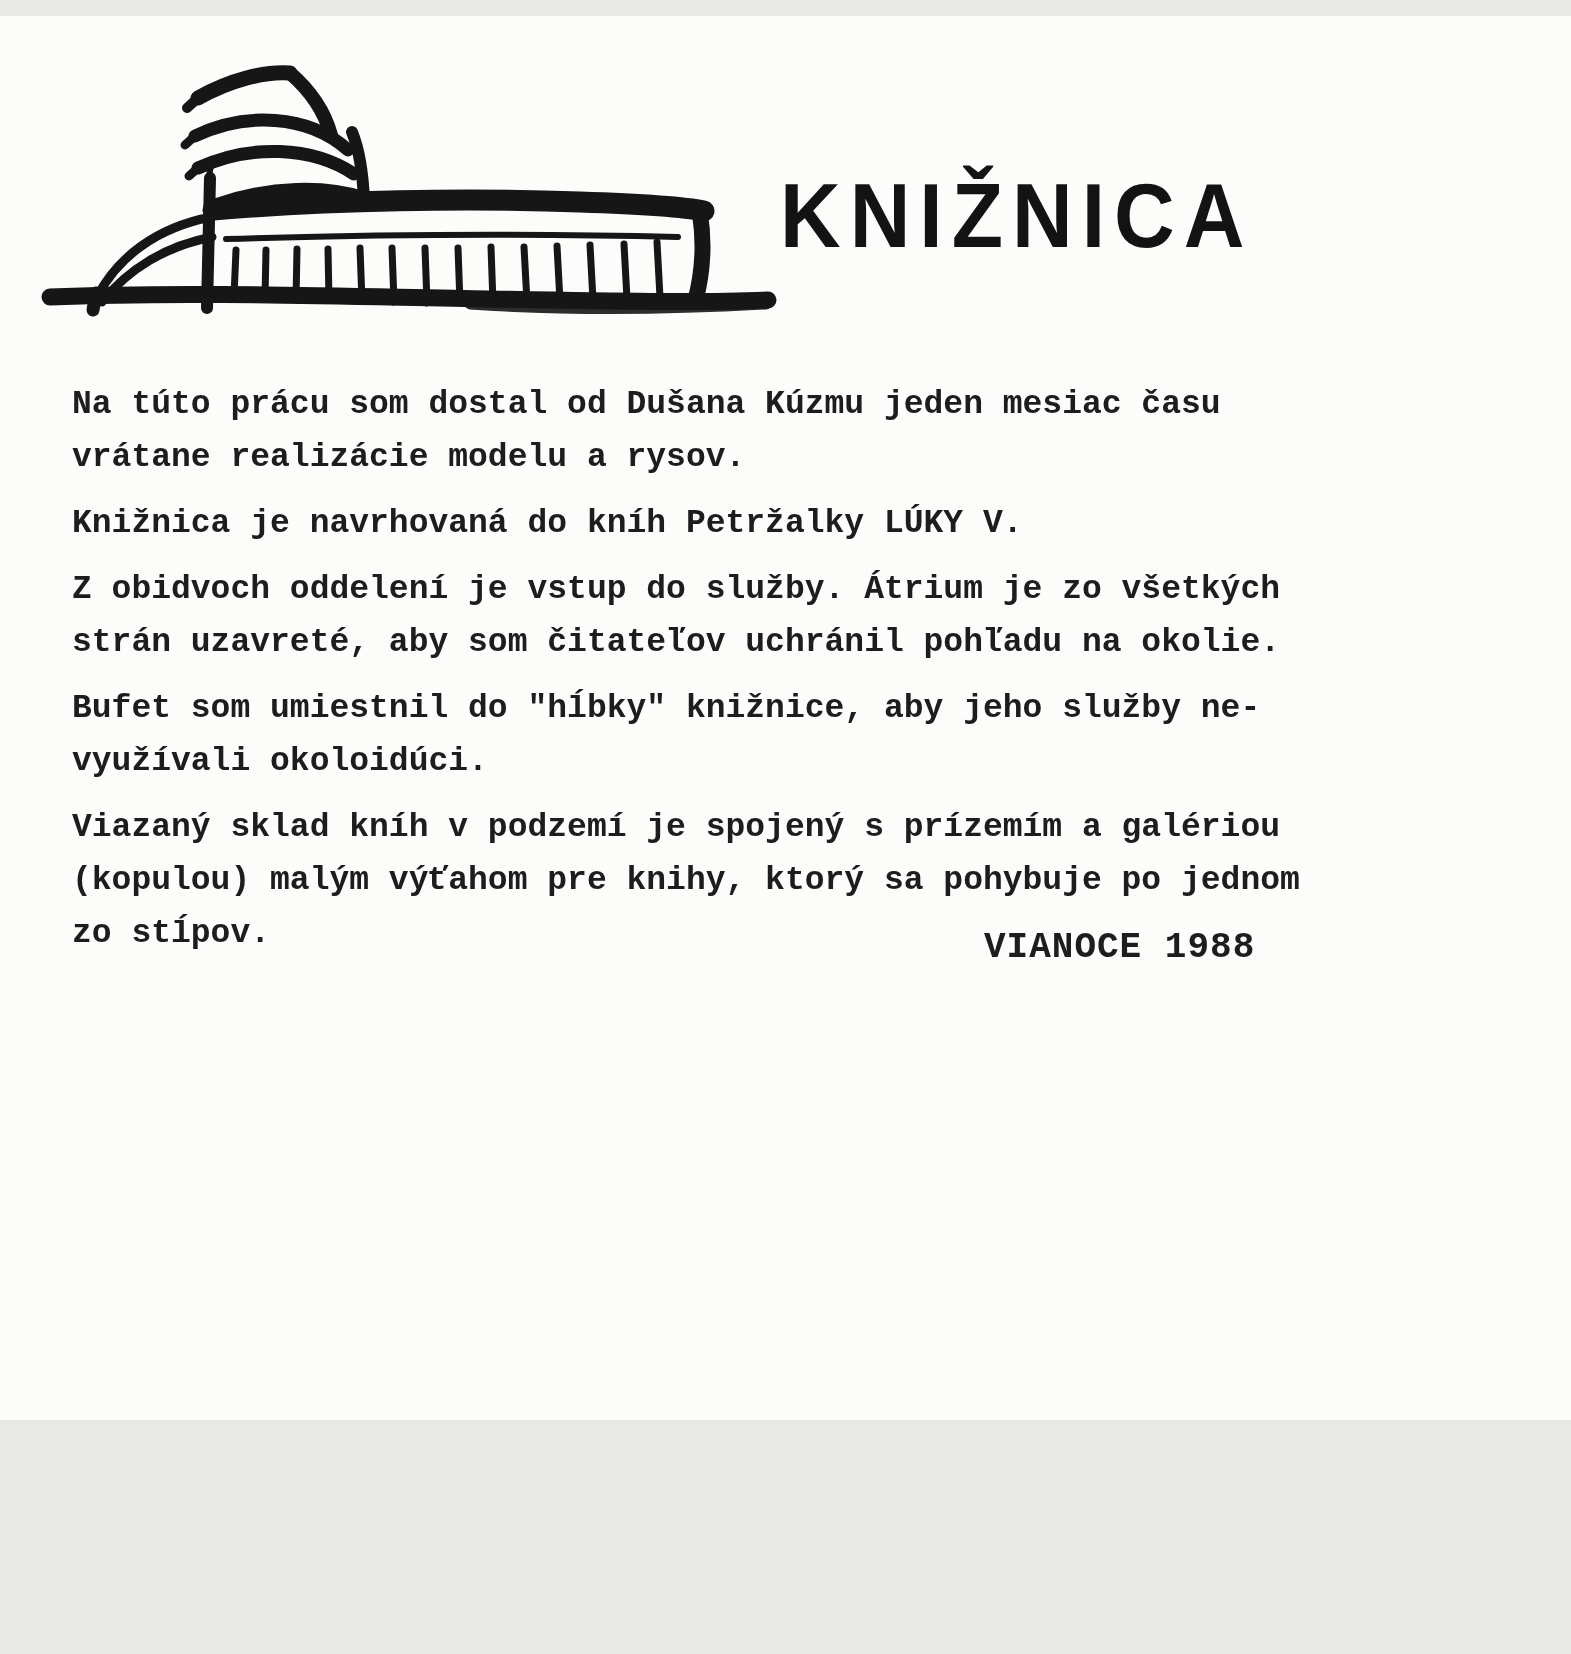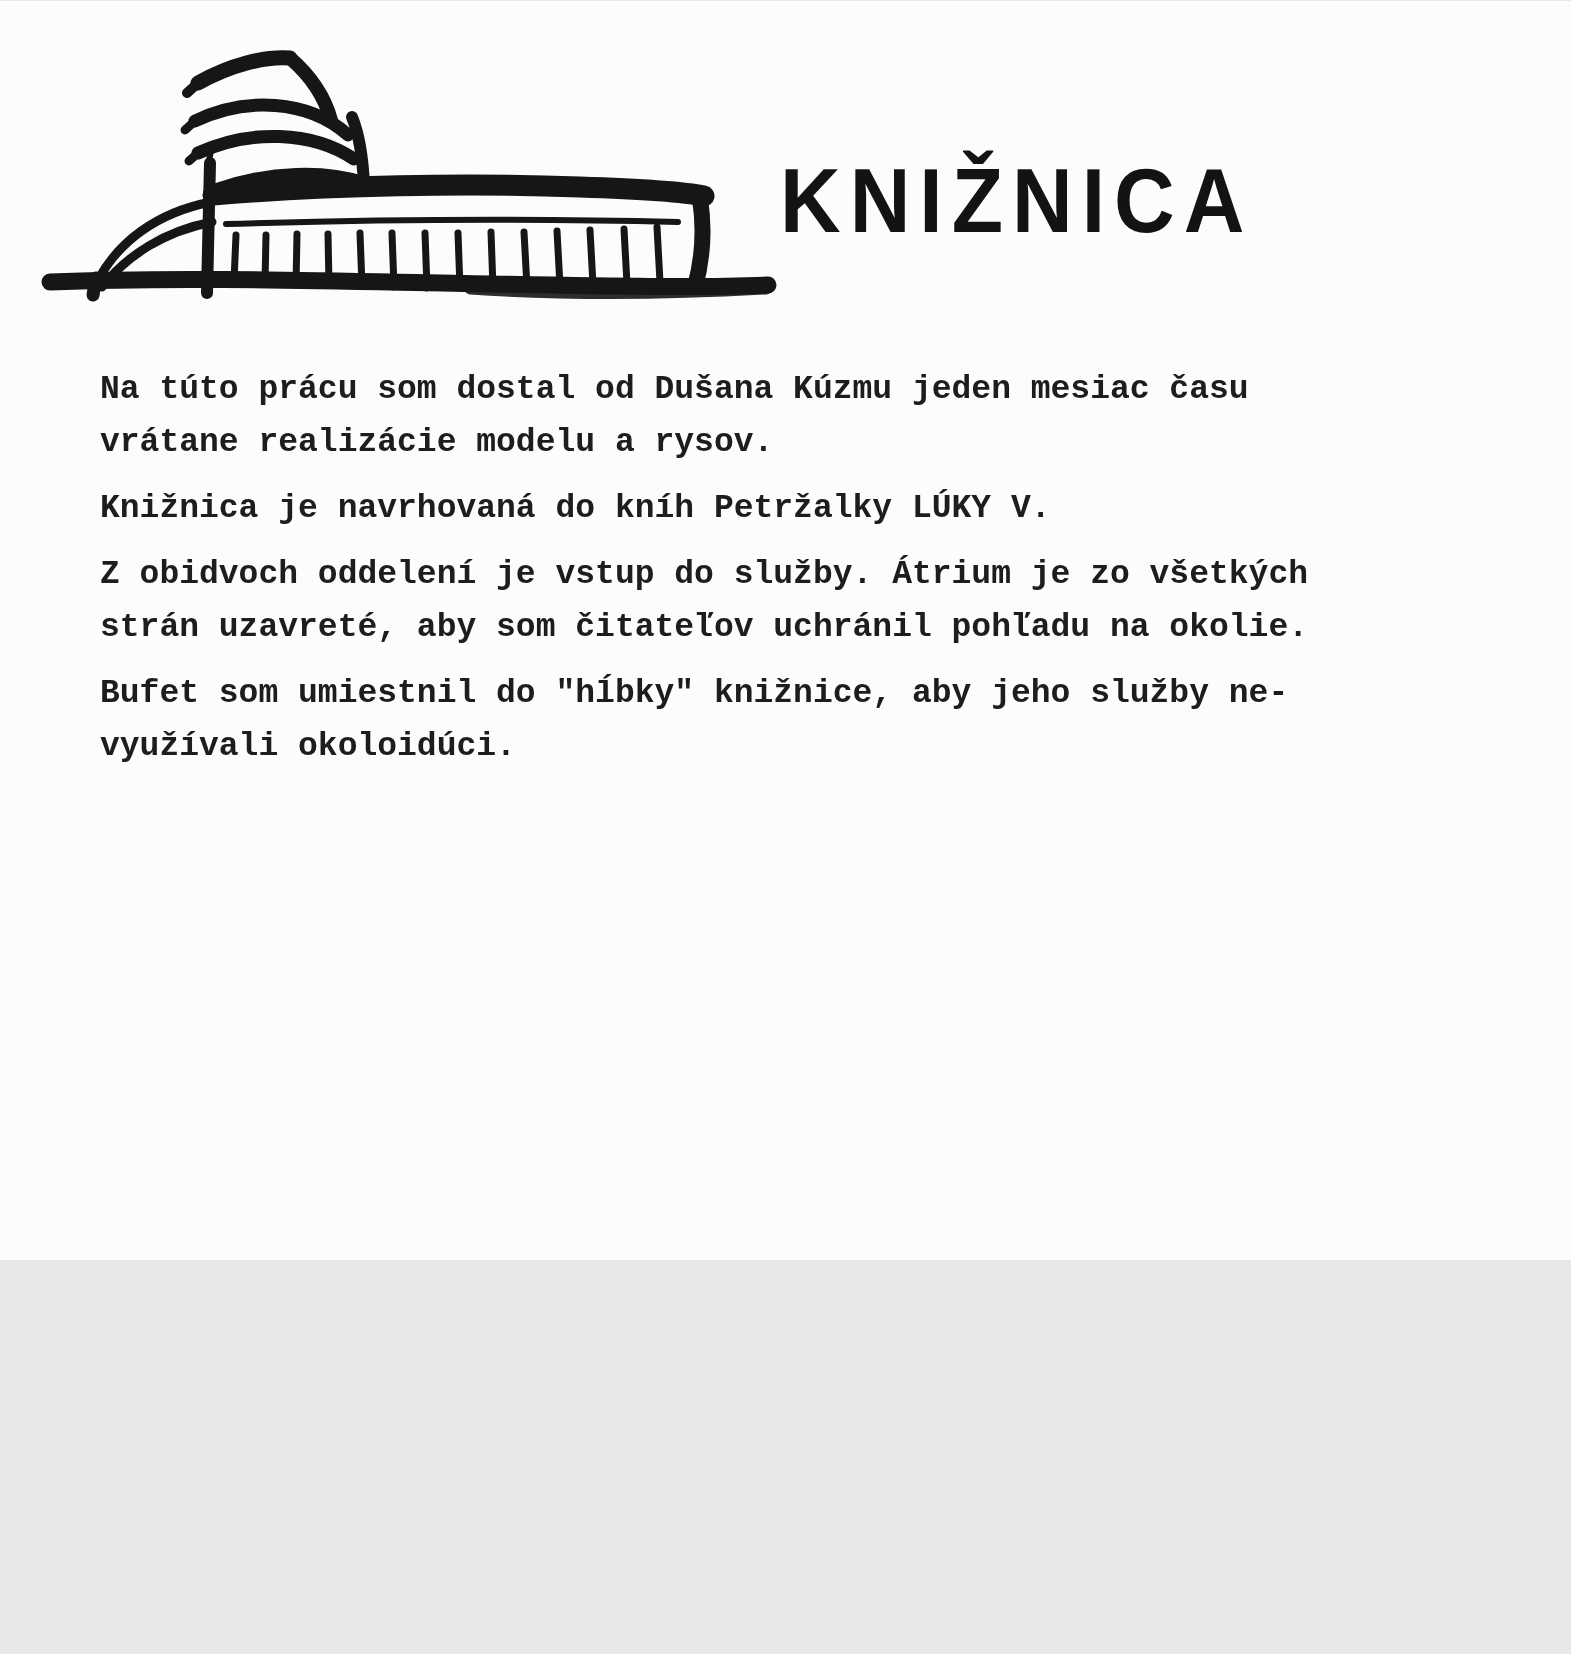--- a/index.html
+++ b/index.html
@@ -3,22 +3,22 @@
 <meta charset="utf-8">
 <style>
   html, body {
     margin: 0;
     padding: 0;
     background: #e8e8e6;
   }
   .page {
     position: relative;
     width: 1571px;
-    height: 1259px;
-    margin: 1px auto;
+    height: 1404px;
+    margin: 16px auto;
     background: #fcfcfa;
     overflow: hidden;
     color: #1c1c1c;
   }
   
   .header {
     position: relative;
     height: 362px;
   }
   .sketch {
@@ -36,21 +36,21 @@
     font-weight: bold;
     font-size: 84px;
     letter-spacing: 9px;
     color: #131313;
     transform: scaleY(1.08);
     transform-origin: top left;
     white-space: nowrap;
   }
   
   .doc-body {
-    padding-left: 100px;
+    padding-left: 72px;
     padding-right: 120px;
     font-family: "Liberation Mono", "DejaVu Sans Mono", monospace;
     font-weight: bold;
     font-size: 33px;
     line-height: 53px;
     color: #1d1d1d;
   }
   .para {
     margin: 0 0 13px 0;
     white-space: pre-line;
@@ -115,15 +115,21 @@
   </div>
 
   <div class="doc-body">
     <p class="para">Na túto prácu som dostal od Dušana Kúzmu jeden mesiac času
 vrátane realizácie modelu a rysov.</p>
     <p class="para">Knižnica je navrhovaná do kníh Petržalky LÚKY V.</p>
     <p class="para">Z obidvoch oddelení je vstup do služby. Átrium je zo všetkých
 strán uzavreté, aby som čitateľov uchránil pohľadu na okolie.</p>
     <p class="para">Bufet som umiestnil do "hĺbky" knižnice, aby jeho služby ne-
 využívali okoloidúci.</p>
+    <div class="para-wrap">
+      <p class="para">Viazaný sklad kníh v podzemí je spojený s prízemím a galériou
+(kopulou) malým výťahom pre knihy, ktorý sa pohybuje po jednom
+zo stĺpov.</p>
+      <span class="signature">VIANOCE 1988</span>
+    </div>
   </div>
 
 </div>
 
 </body></html>

